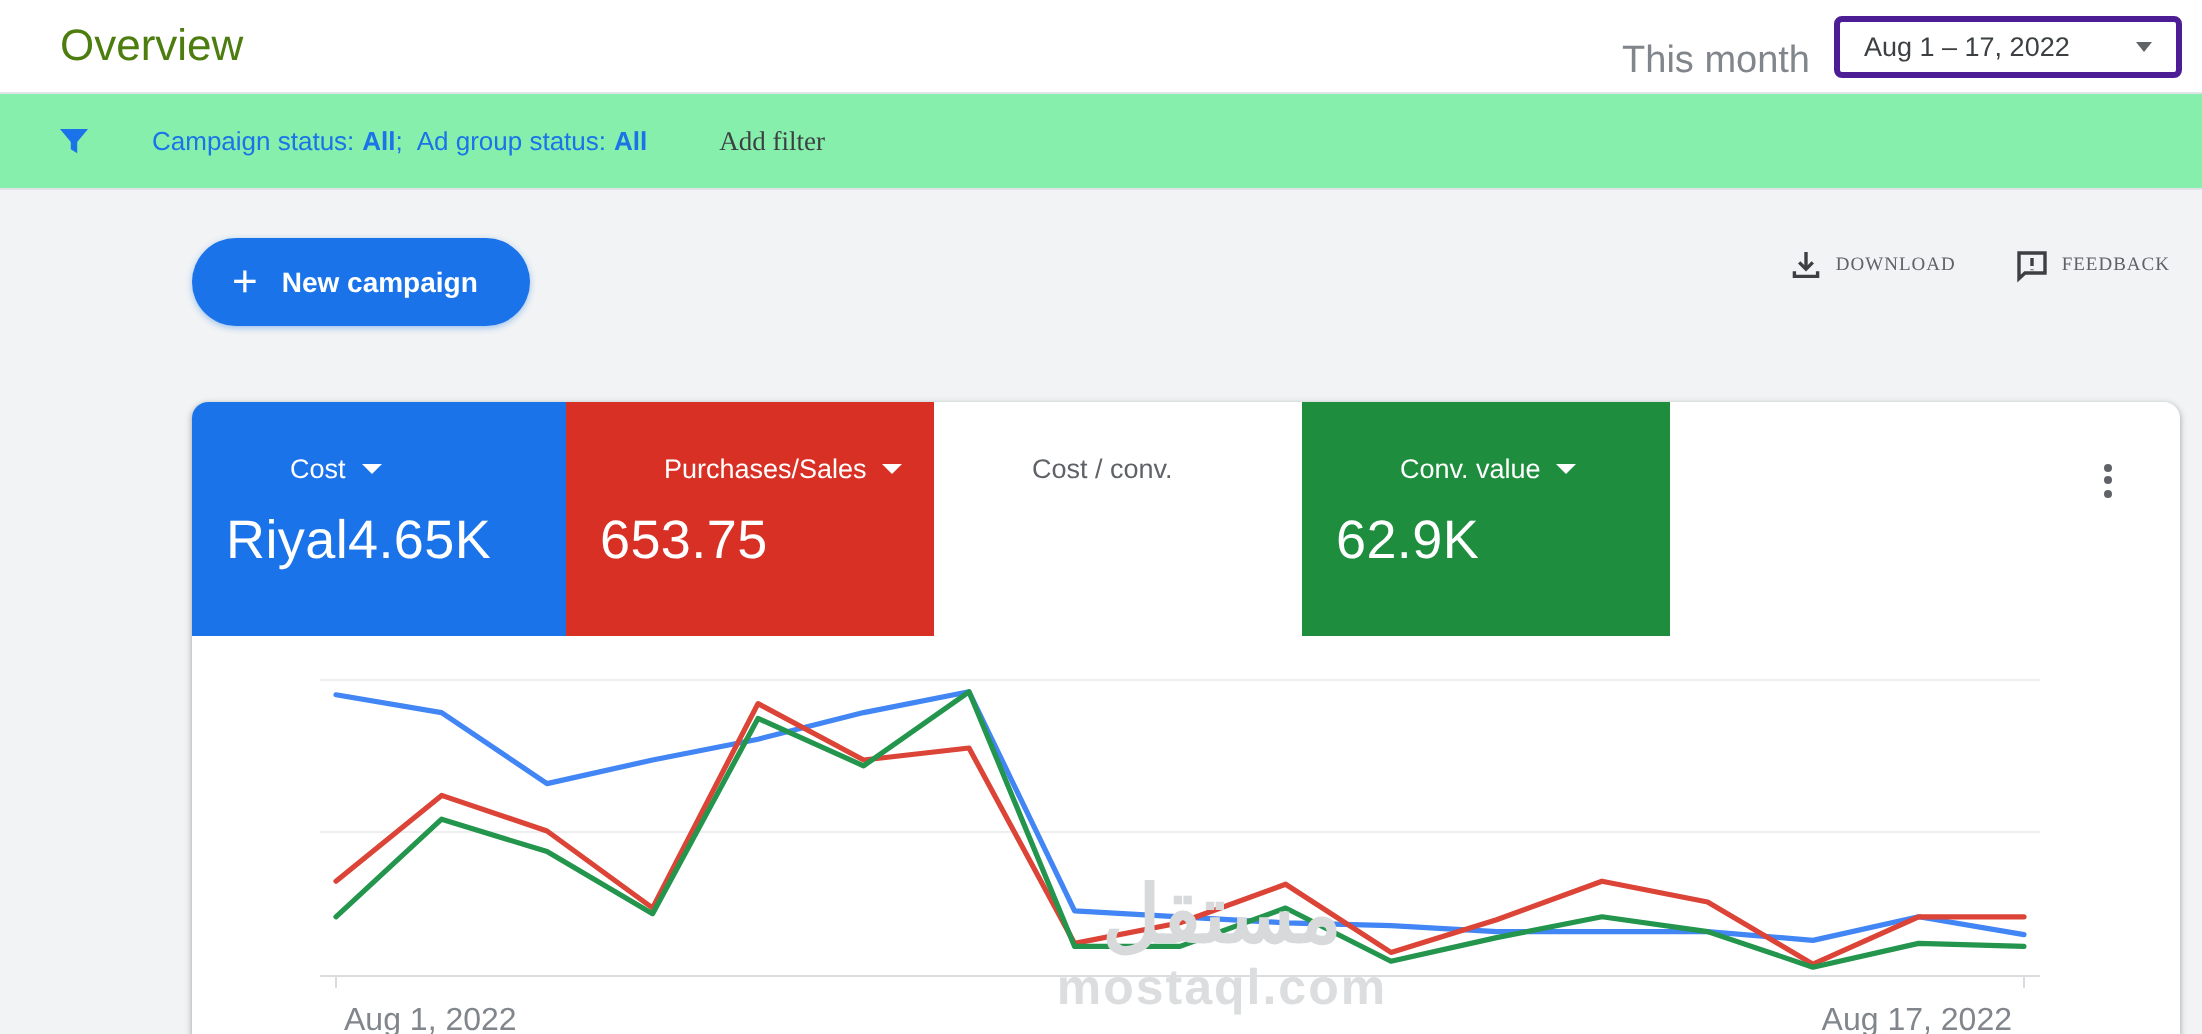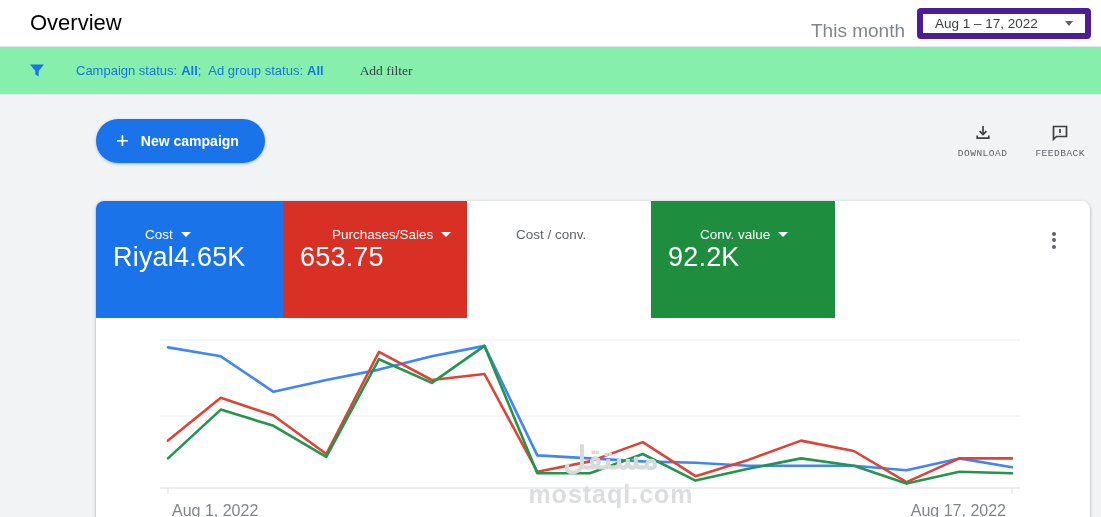--- a/index.html
+++ b/index.html
@@ -2,25 +2,25 @@
 <html><head>
 <meta charset="utf-8">
 <style>
   * { margin:0; padding:0; box-sizing:border-box; }
   html,body { width:1101px; height:517px; }
   body { font-family:"Liberation Sans", sans-serif; background:#f1f3f4; color:#3c4043; overflow:hidden; }
 
   
   .topbar { height:47px; background:#fff; border-bottom:1px solid #e0e3e7;
             display:flex; align-items:center; padding:0 10px 0 30px; }
-  .page-title { font-size:22px; font-weight:400; color:#000000; }
+  .page-title { font-size:22px; font-weight:400; color:#4d7c0f; }
   .topbar-right { margin-left:auto; display:flex; align-items:center; }
   .this-month { font-size:19px; color:#80868b; margin-right:12px;margin-top:16px; }
   .date-select { display:flex; align-items:center; justify-content:space-between;
-                 width:174px; height:31px; border:6px solid #4c1d95; border-radius:4px;
+                 width:174px; height:31px; border:3px solid #4c1d95; border-radius:4px;
                  background:#fff; font-family:inherit; font-size:13.5px; color:#3c4043;
                  padding:0 12px; cursor:pointer; }
   .caret-down { width:0; height:0; border-left:4.5px solid transparent; border-right:4.5px solid transparent;
                 border-top:5px solid #5f6368; display:inline-block; }
 
   
   .filterbar { height:48px; background:#86efac; border-bottom:1px solid #e0e3e7;
                display:flex; align-items:center; padding:0 16px 0 28px; }
   .funnel { display:inline-flex; margin-right:30px; }
   .filter-status { font-size:13px; color:#1a73e8; cursor:pointer; background:none; border:none;
@@ -33,50 +33,50 @@
 
   
   .content { padding:24px 0 0 96px; }
   .actions-row { display:flex; align-items:flex-start; height:64px; padding-right:16px; }
   .new-campaign { display:flex; align-items:center; gap:12px; height:44px; padding:0 26px 0 20px;
                   background:#1a73e8; color:#fff; border:none; border-radius:22px;
                   font-family:inherit; font-size:14px; font-weight:700; cursor:pointer;
                   box-shadow:0 1px 3px rgba(26,115,232,.4); }
   .plus-icon { font-size:22px; font-weight:400; line-height:1; }
   .right-actions { margin-left:auto; display:flex; gap:28px; padding-top:4px; }
-  .icon-action { display:flex; flex-direction:column; align-items:center; gap:5px;
-                 background:none; border:none; font-family:Liberation Mono, monospace; cursor:pointer;
+  .icon-action { display:flex; align-items:center; gap:5px;
+                 background:none; border:none; font-family:Liberation Serif, serif; cursor:pointer;
                  font-size:9.5px; letter-spacing:.5px; color:#5f6368; }
   .icon-action svg { stroke:#3c4043; }
 
   
   .card { width:994px; margin-top:18px; background:#fff; border-radius:8px;
           box-shadow:0 1px 2px rgba(60,64,67,.3), 0 1px 3px 1px rgba(60,64,67,.15); }
   .metrics-row { display:flex; height:117px; }
   .tile { flex:0 0 184px; padding:26px 0 0 17px; cursor:pointer;
           --bg:#fff; --label:#5f6368; --value:#3c4043;
           background:var(--bg); color:var(--value); }
   .tile:first-child { flex-basis:187px; border-top-left-radius:8px; }
   .tile-label { font-size:13.5px; color:var(--label); display:flex; align-items:center;margin-left:32px; }
   .m-caret { width:0; height:0; border-left:5px solid transparent; border-right:5px solid transparent;
              border-top:5px solid var(--label); margin-left:8px; }
-  .tile-value { font-size:27px; margin-top:0; letter-spacing:.2px; }
+  .tile-value { font-size:27px; margin-top:13px; letter-spacing:.2px; }
   .metrics-spacer { flex:1; }
   .kebab { align-self:flex-start; margin:26px 28px 0 0; background:none; border:none; cursor:pointer;
            padding:2px 6px; }
   .kebab i { display:block; width:4px; height:4px; border-radius:50%; background:#5f6368; margin:2.5px 0; }
 
   
   .chart-wrap { position:relative; padding:10px 70px 10px 64px; }
   .chart-wrap svg { display:block; width:860px; height:172px; }
   .axis-labels { width:860px; display:flex; justify-content:space-between;
                  padding:2px 14px 0 12px; font-size:16px; color:#80868b; }
   .watermark { position:absolute; left:395px; top:118px; width:240px; text-align:center;
                color:#d7d9db; pointer-events:none; }
-  .wm-ar { font-size:32px; font-weight:700; line-height:44px; }
+  .wm-ar { font-size:40px; font-weight:700; line-height:44px; }
   .wm-en { font-size:25px; font-weight:700; letter-spacing:1px; color:#dbdddf; }
 </style>
 </head>
 <body>
 
 <header class="topbar">
   <h1 class="page-title">Overview</h1>
   <div class="topbar-right">
     <span class="this-month">This month</span>
     <button class="date-select">
@@ -145,21 +145,21 @@
         <div class="tile-label">
           <span>Cost / conv.</span>
 
         </div>
       </div>
       <div class="tile" style="--bg: #1e8e3e; --label: #ffffff; --value: #ffffff;">
         <div class="tile-label">
           <span>Conv. value</span>
           <span class="m-caret"></span>
         </div>
-        <div class="tile-value">92.2K</div>
+        <div class="tile-value">62.9K</div>
       </div>
       <div class="metrics-spacer"></div>
       <button class="kebab">
         <i></i>
           <i></i>
           <i></i>
       </button>
     </div>
 
     <div class="chart-wrap">

